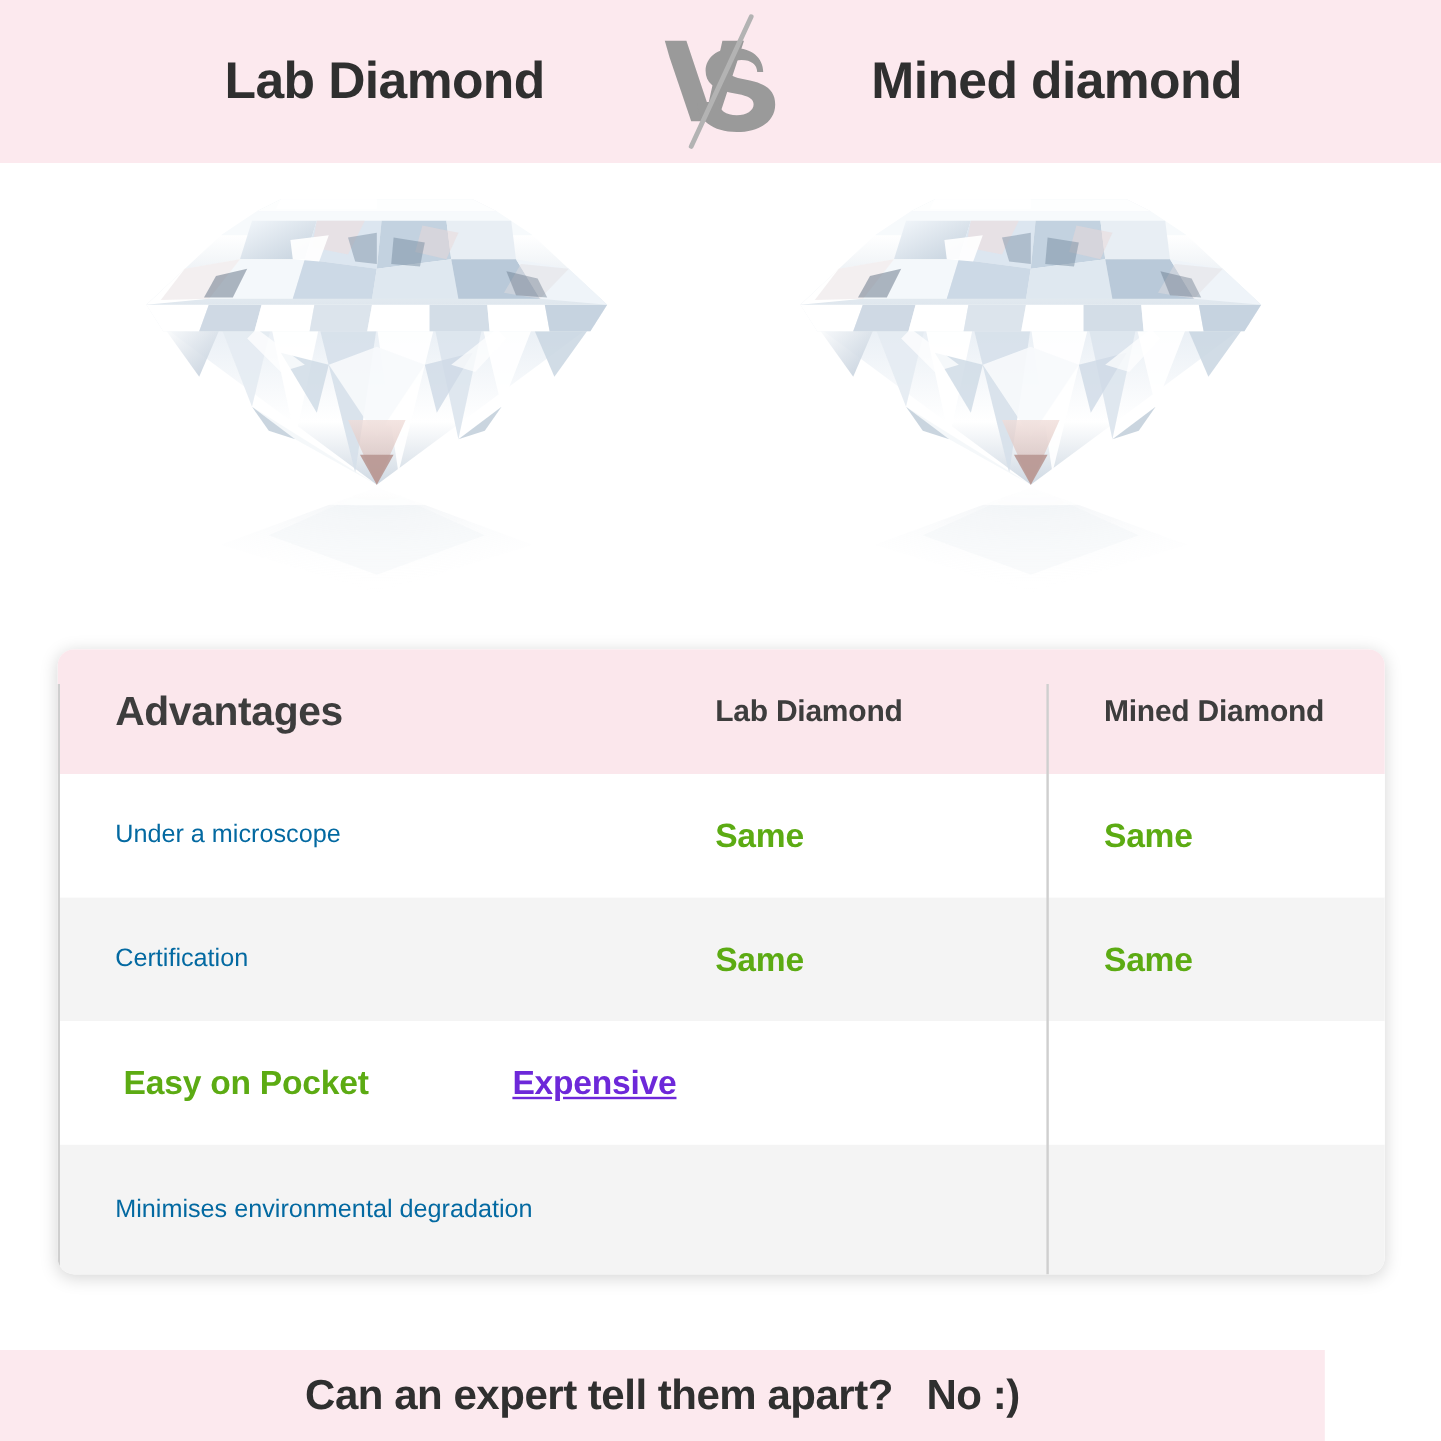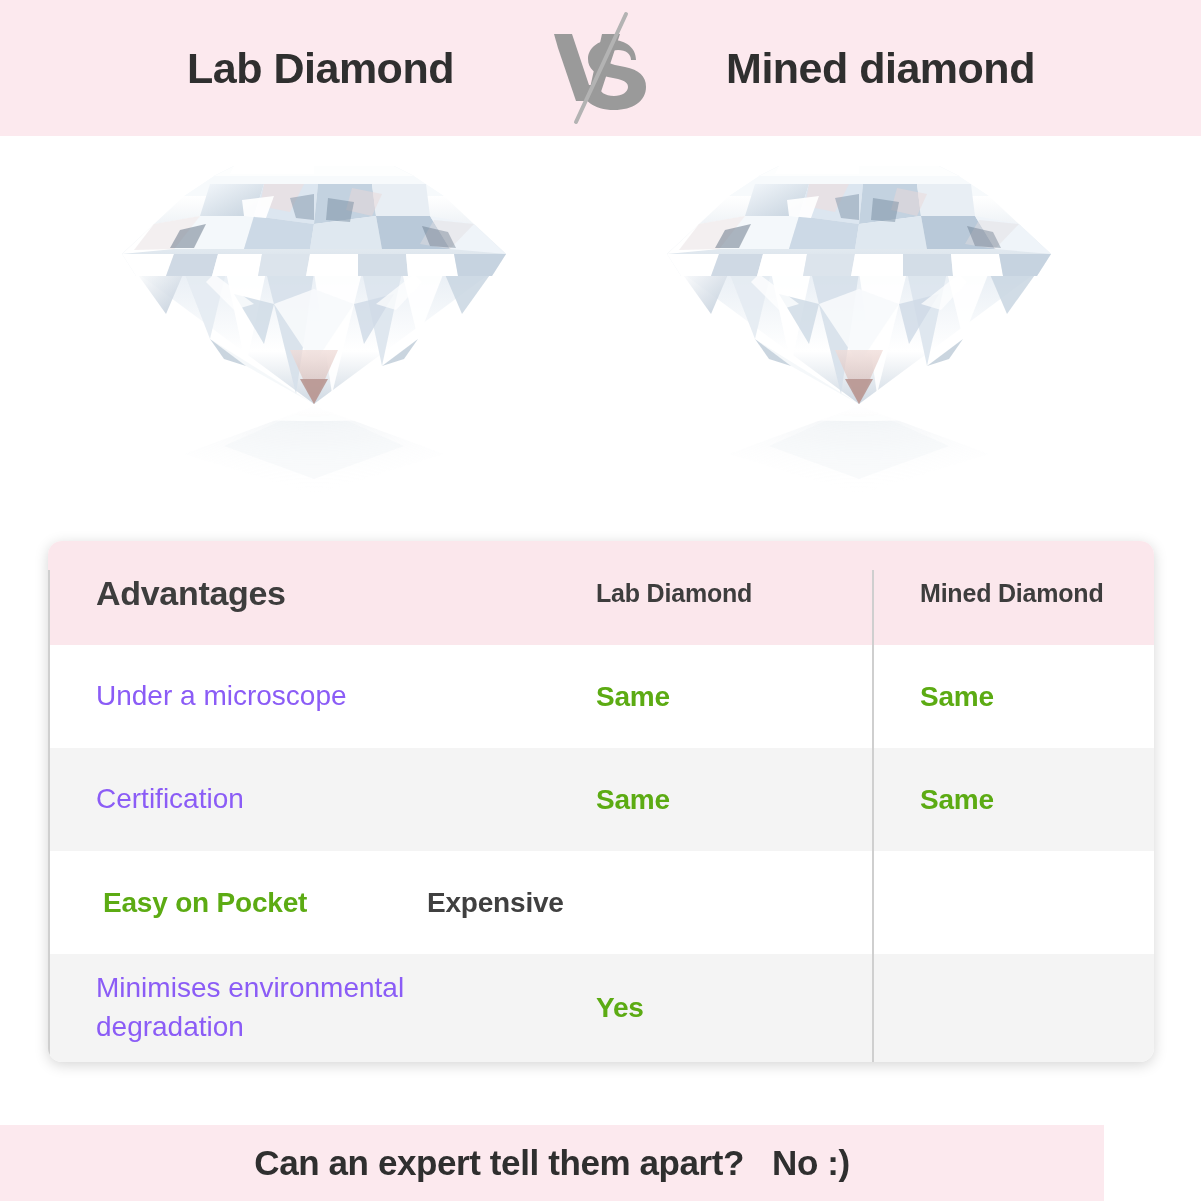--- a/index.html
+++ b/index.html
@@ -117,32 +117,32 @@
     color: #3d3d3d;
     letter-spacing: -0.3px;
   }
   .head-sub {
     font-size: 25px;
     font-weight: bold;
     color: #3d3d3d;
     letter-spacing: -0.2px;
   }
   .feature-text {
-    font-size: 28px;
-    color: #8b5cf6;
+    font-size: 21px;
+    color: #0369a1;
     line-height: 1.38;
     margin-top: 45px;
   }
   .val {
     font-size: 28px;
     font-weight: bold;
     letter-spacing: -0.2px;
   }
   .val-good { color: #5cab13; text-align: right; }
-  .val-bad  { color: #404040; }
+  .val-bad  { color: #6d28d9; text-decoration: underline; }
 
   .divider {
     position: absolute;
     top: 29px;
     width: 2px;
     background: #cfcfcf;
     height: 492px;
     z-index: 5;
   }
   .div-2 { left: 824px; }
@@ -421,21 +421,18 @@
     </div>
     <div class="c-mined">
       <span class="val val-bad">Expensive</span>
     </div>
   </div>
 
   <div class="t-row t-body-row alt last">
     <div class="c-feature">
       <span class="feature-text">Minimises environmental degradation</span>
     </div>
-    <div class="c-lab">
-      <span class="val val-good">Yes</span>
-    </div>
   </div>
 </div>
 
 <div class="footer-band">
   <span class="footer-text">Can an expert tell them apart?   No :)</span>
 </div>
 
 </body></html>

